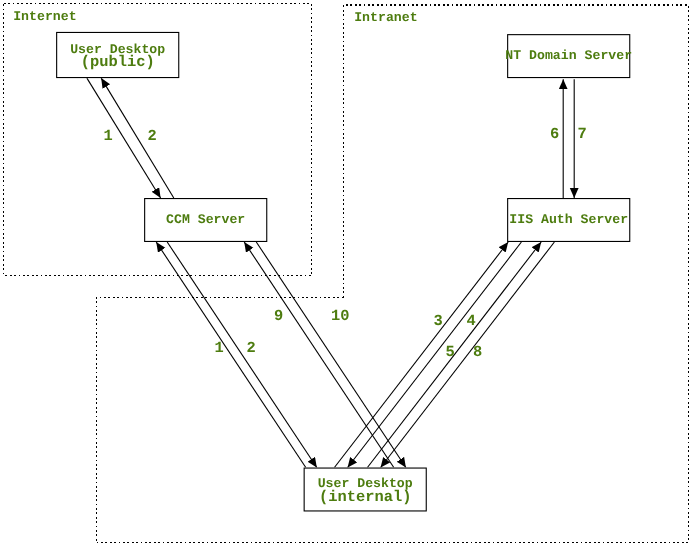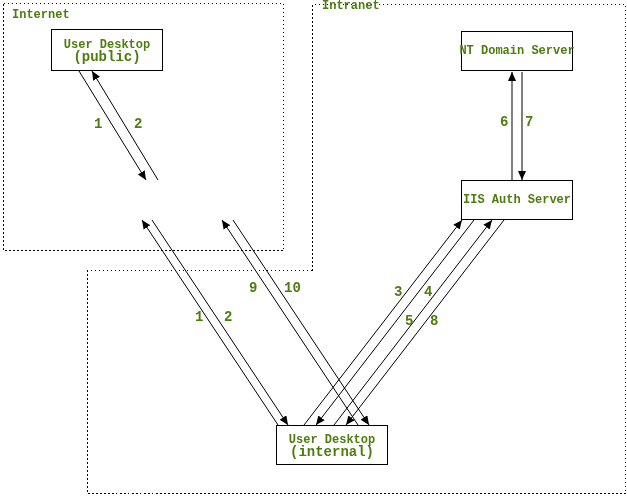--- a/index.html
+++ b/index.html
@@ -49,47 +49,50 @@
     <line class="edge" x1="474" y1="220" x2="316" y2="425" marker-end="url(#arw)"></line>
 
     <line class="edge" x1="334" y1="425" x2="492" y2="220" marker-end="url(#arw)"></line>
     <line class="edge" x1="504" y1="220" x2="346" y2="425" marker-end="url(#arw)"></line>
 
     <line class="edge" x1="512" y1="180" x2="512" y2="72" marker-end="url(#arw)"></line>
     <line class="edge" x1="522" y1="72" x2="522" y2="180" marker-end="url(#arw)"></line>
   </svg>
 
   <div class="zone-label" style="left:12px;top:9px">Internet</div>
-  <div class="zone-label" style="left:322px;top:0">Intranet</div>
+  <div class="zone-label" style="left:322px;top:10px">Intranet</div>
 
   <div class="node" style="left:51px;top:29px;width:112px;height:42px">
     <div class="node-title">User Desktop</div>
     <div class="node-sub">(public)</div>
   </div>
 
+  <div class="node" style="left:131px;top:180px;width:112px;height:40px">
+    <div class="node-title">CCM Server</div>
+  </div>
 
   <div class="node" style="left:461px;top:31px;width:112px;height:40px">
     <div class="node-title">NT Domain Server</div>
   </div>
 
   <div class="node" style="left:461px;top:180px;width:112px;height:40px">
     <div class="node-title">IIS Auth Server</div>
   </div>
 
   <div class="node" style="left:276px;top:425px;width:112px;height:40px">
     <div class="node-title">User Desktop</div>
     <div class="node-sub">(internal)</div>
   </div>
 
   <div class="flow-label" style="left:94px;top:117px">1</div>
   <div class="flow-label" style="left:134px;top:117px">2</div>
   <div class="flow-label" style="left:195px;top:310px">1</div>
   <div class="flow-label" style="left:224px;top:310px">2</div>
   <div class="flow-label" style="left:249px;top:281px">9</div>
-  <div class="flow-label" style="left:284px;top:281px">10</div>
+  <div class="flow-label" style="left:301px;top:281px">10</div>
   <div class="flow-label" style="left:394px;top:285px">3</div>
   <div class="flow-label" style="left:424px;top:285px">4</div>
   <div class="flow-label" style="left:405px;top:314px">5</div>
   <div class="flow-label" style="left:430px;top:314px">8</div>
   <div class="flow-label" style="left:500px;top:115px">6</div>
   <div class="flow-label" style="left:525px;top:115px">7</div>
 
 </div>
 
 </body></html>

